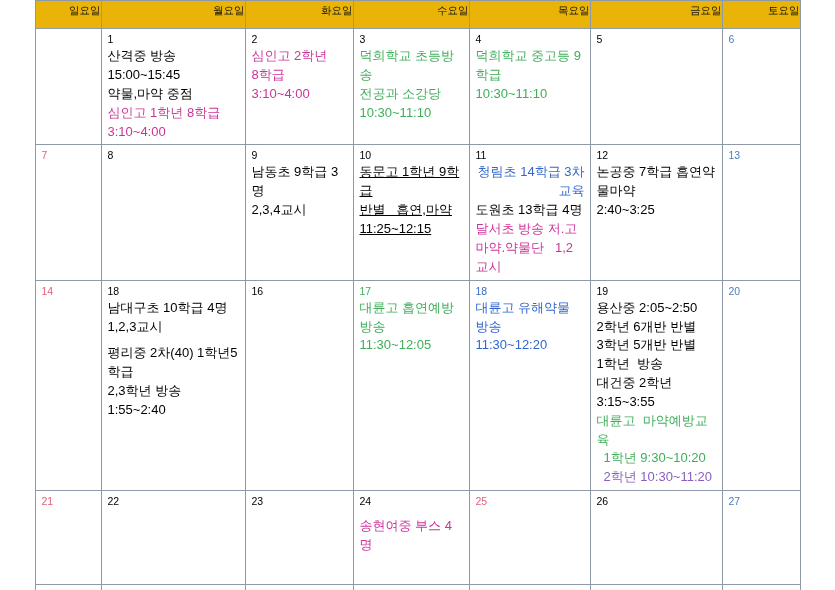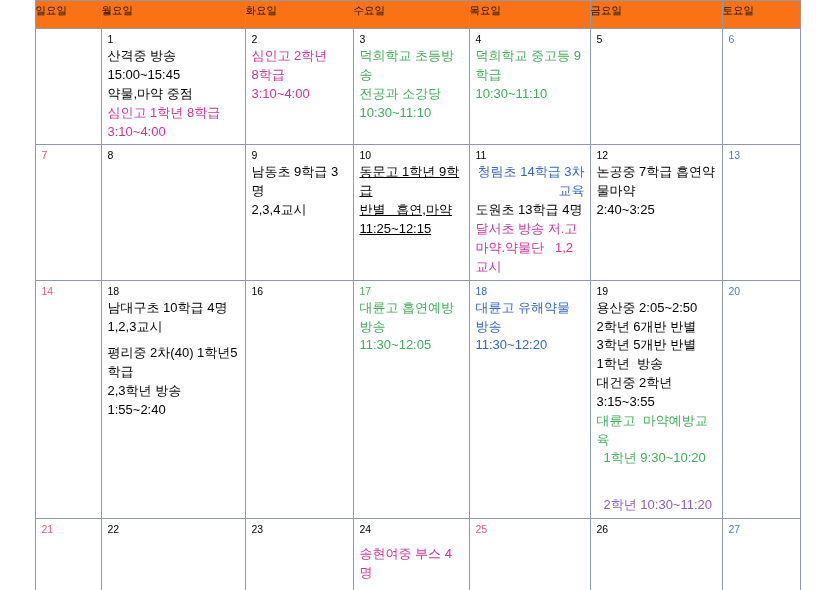--- a/index.html
+++ b/index.html
@@ -34,25 +34,25 @@
     width: 765px;
     margin: 0 auto;
     table-layout: fixed;
   }
   table.calendar th, table.calendar td {
     border: 1px solid #8f9aa8;
     vertical-align: top;
     padding: 0;
   }
   table.calendar thead th {
-    background: #f97316;
+    background: #eab308;
     height: 20px;
     font-size: 10.5px;
     font-weight: normal;
-    text-align: left;
+    text-align: right;
     color: #111;
     padding: 3px 0 4px 0;
   }
   table.calendar tbody td {
     height: 86px;
     padding: 4px 5px 3px 6px;
   }
   .daynum {
     font-size: 10.5px;
     line-height: 1.25;
@@ -208,21 +208,21 @@
           </td>
           <td>
             <div class="daynum">19</div>
             <div class="ev" style="color: rgb(0, 0, 0);">용산중 2:05~2:50
 2학년 6개반 반별
 3학년 5개반 반별
 1학년  방송
 대건중 2학년 3:15~3:55</div>
             <div class="ev" style="color: rgb(63, 174, 90);">대륜고  마약예방교육</div>
             <div class="ev indent" style="color: rgb(63, 174, 90);">1학년 9:30~10:20</div>
-            <div class="ev indent" style="color: rgb(138, 95, 191); margin-top: 28px;">2학년 10:30~11:20</div>
+            <div class="ev indent" style="color: rgb(138, 95, 191);">2학년 10:30~11:20</div>
           </td>
           <td class="sat">
             <div class="daynum">20</div>
           </td>
         </tr>
         <tr>
           <td class="sun">
             <div class="daynum">21</div>
           </td>
           <td>

